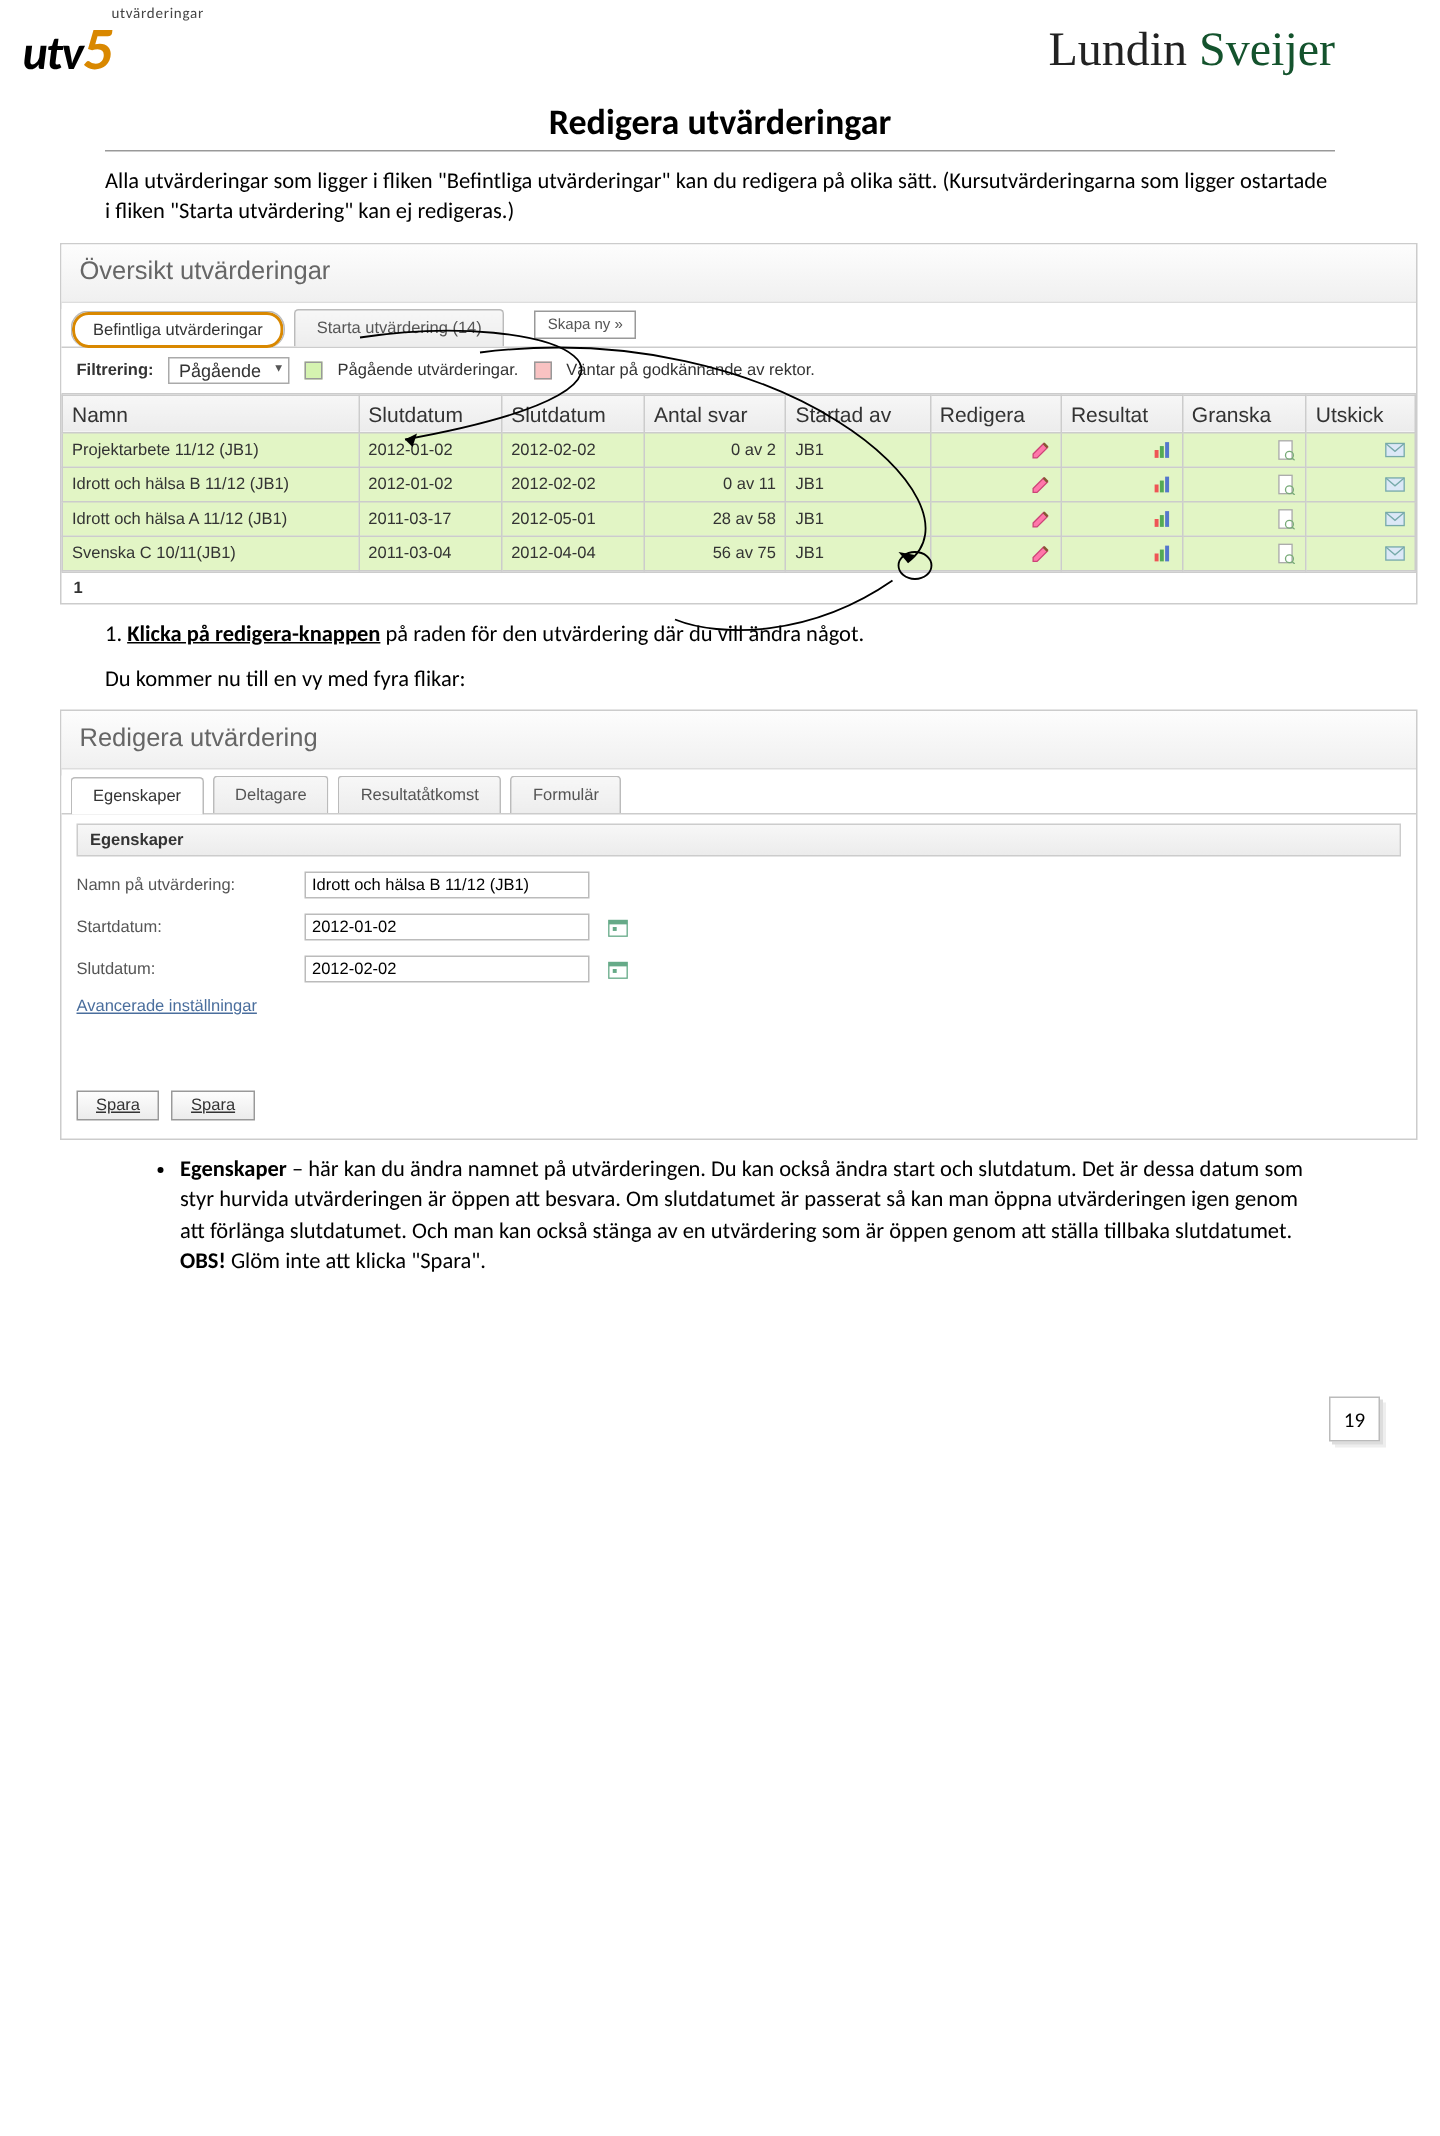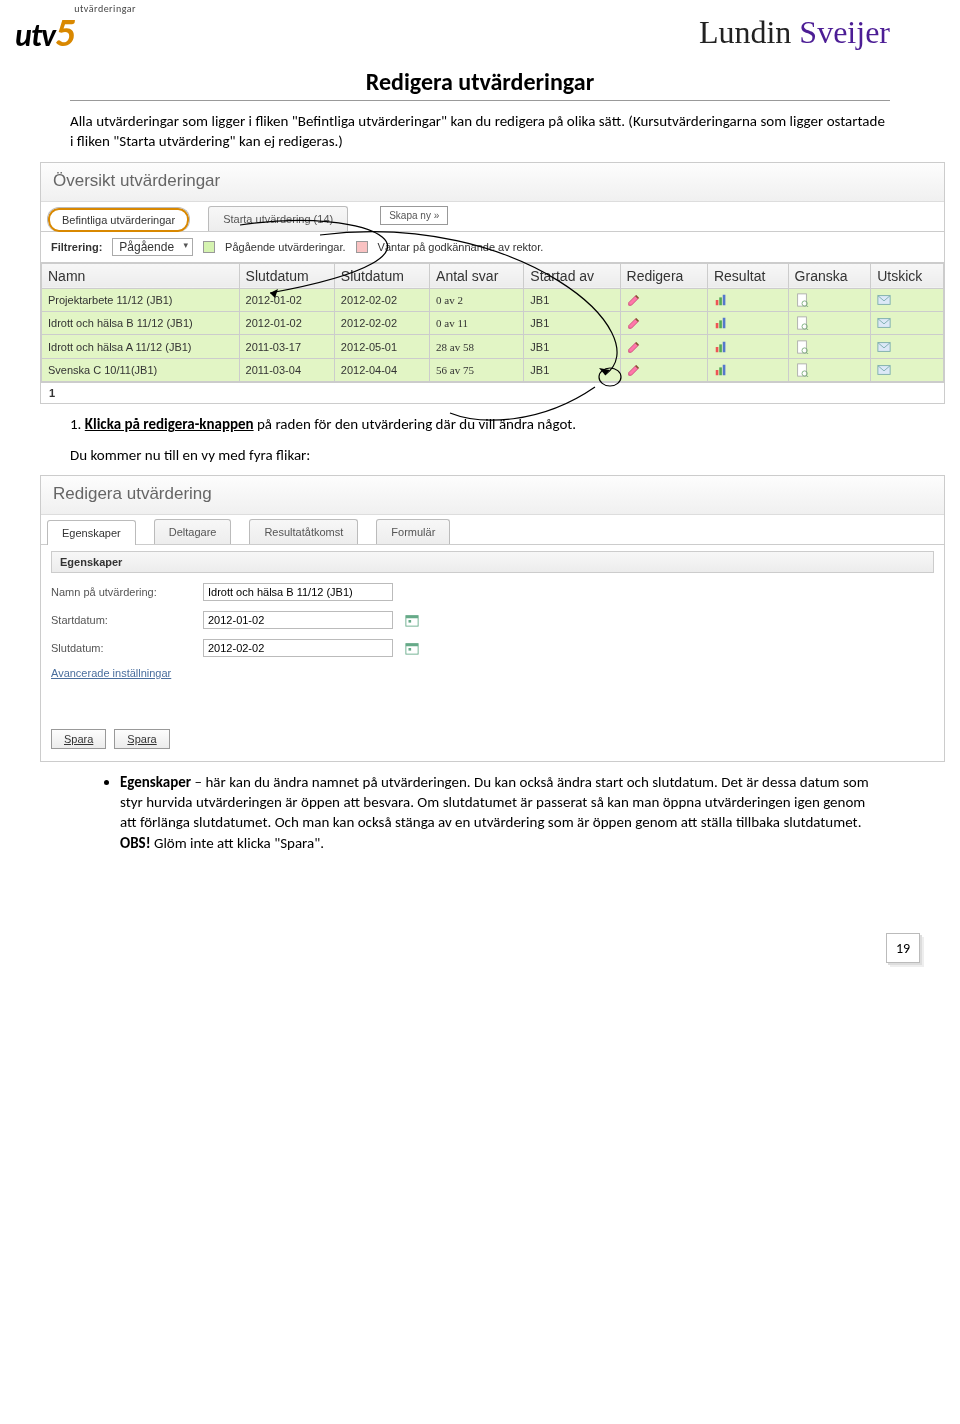--- a/index.html
+++ b/index.html
@@ -29,21 +29,21 @@
     align-items: baseline;
     color: #000;
   }
   .logo-utv5 .five { color: #d98800; font-size: 40px; }
   .logo-sub { font-size: 10px; color: #444; letter-spacing: 0.5px; margin-top: -6px; }
   .brand-right {
     font-family: Georgia, serif;
     font-size: 32px;
     color: #222;
   }
-  .brand-right .sve { color: #4c1d95; }
+  .brand-right .sve { color: #14532d; }
   h1.title {
     text-align: center;
     font-size: 24px;
     font-weight: bold;
     margin: 10px 70px 6px 70px;
     border-bottom: 1px solid #999;
     padding-bottom: 4px;
   }
   .body-text {
     font-size: 15px;
@@ -64,25 +64,25 @@
   }
   .panel-title {
     background: linear-gradient(#fdfdfd,#f0f0f0);
     padding: 8px 12px 10px;
     font-size: 17px;
     color: #666;
     border-bottom: 1px solid #ddd;
   }
   .tabs {
     display: flex;
-    gap: 16px;
+    gap: 4px;
     padding: 0 6px;
     background: #fff;
     border-bottom: 1px solid #ccc;
-    align-items: flex-start;
+    align-items: center;
     margin-top: 4px;
   }
   .tab {
     padding: 6px 14px;
     font-size: 11px;
     border: 1px solid #bbb;
     border-bottom: none;
     background: linear-gradient(#f7f7f7,#ededed);
     color: #555;
     margin-right: 2px;
@@ -148,21 +148,21 @@
     padding: 4px 6px;
     text-align: left;
     background: #fff;
   }
   table.grid th {
     background: linear-gradient(#f7f7f7,#ececec);
     font-weight: normal;
     font-size: 14px;
   }
   table.grid tr.green td { background: #e2f5c5; }
-  table.grid td.center { text-align: left; font-family: Liberation Serif, serif; }
+  table.grid td.center { text-align: right; }
   .ico { display: inline-block; width: 14px; height: 14px; vertical-align: middle; }
   .ico-edit svg, .ico-chart svg, .ico-doc svg, .ico-mail svg { width:14px; height:14px; }
   .pager { padding: 4px 8px; border-top: 1px solid #ccc; }
   .pager span { font-weight: bold; font-size: 11px; }
 
   
   .form-area { padding: 6px 10px 12px; }
   .form-area .form-title {
     border: 1px solid #ccc;
     background: linear-gradient(#f7f7f7,#ececec);

